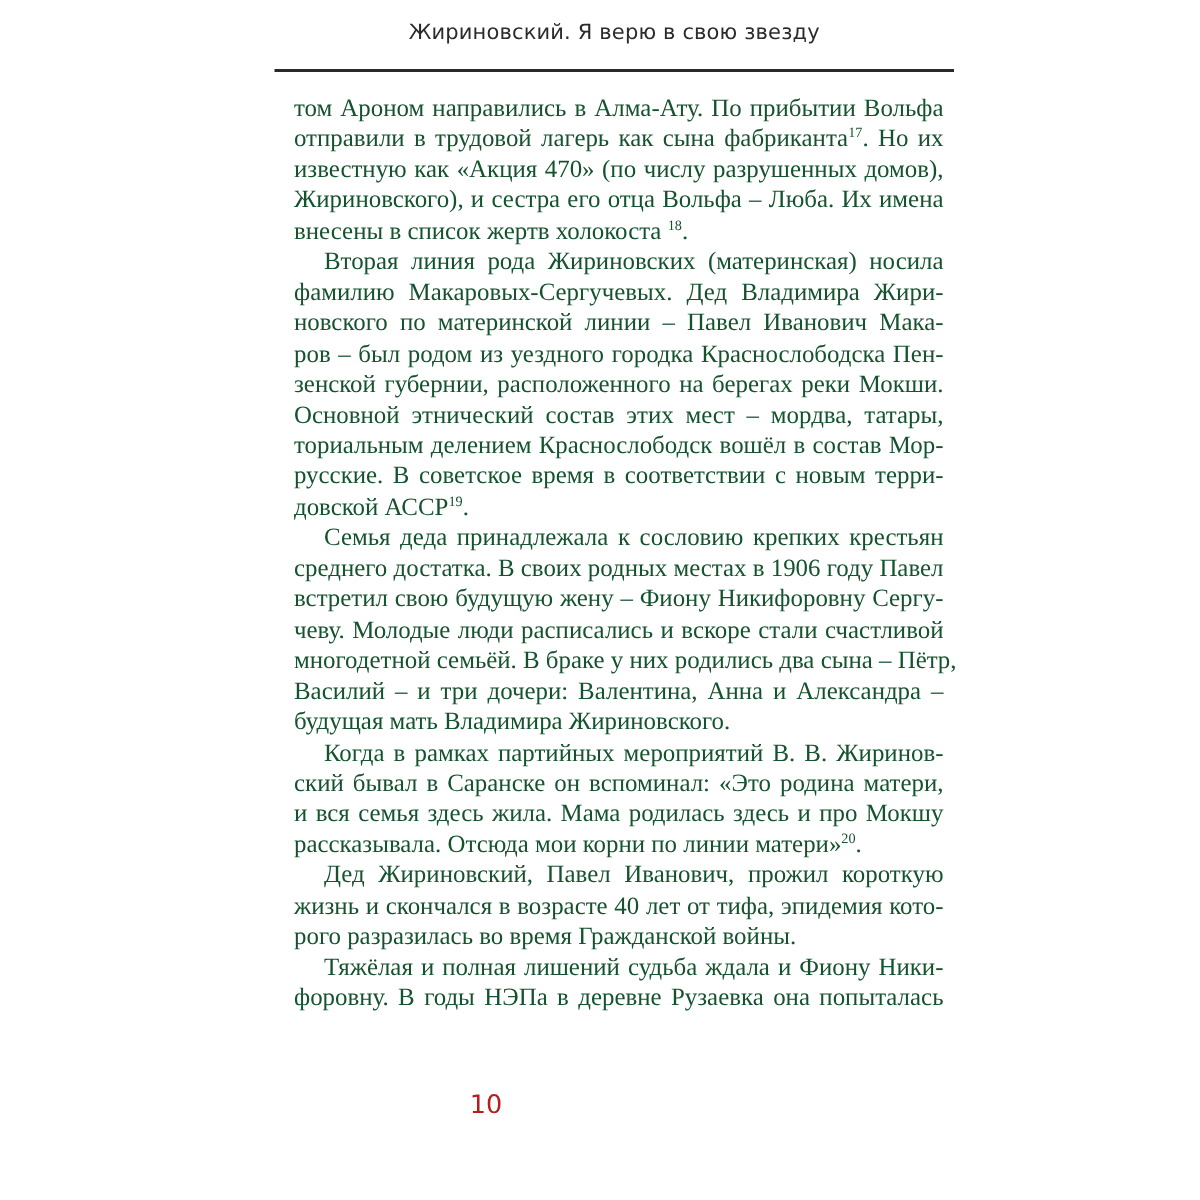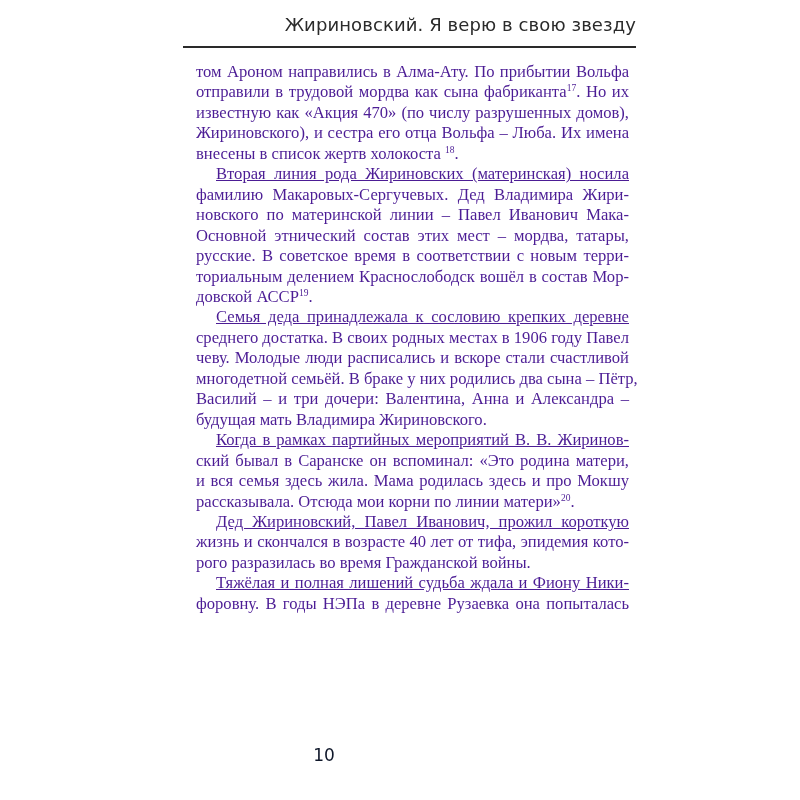--- a/index.html
+++ b/index.html
@@ -11,100 +11,102 @@
       width: 800px;
       height: 800px;
       position: relative;
       overflow: hidden;
     }
     .running-head {
       position: absolute;
       left: 183px;
       width: 453px;
       top: 14px;
-      text-align: right;
+      text-align: center;
       font-family: "DejaVu Sans", sans-serif;
-      font-size: 18px;
+      font-size: 14px;
       color: #2b2b2b;
       letter-spacing: 0.1px;
     }
     .head-rule {
       position: absolute;
       left: 183px;
       width: 453px;
       top: 46px;
       height: 0;
       border-top: 2px solid #2a2a2a;
     }
     .body-text {
       position: absolute;
       left: 196px;
       width: 433px;
       top: 62px;
       font-family: "Liberation Serif", "DejaVu Serif", serif;
       font-size: 16.6px;
       line-height: 20.45px;
-      color: #4c1d95;
+      color: #14532d;
       text-align: justify;
     }
     .body-text .line {
       display: block;
       text-align: justify;
       text-align-last: justify;
       white-space: nowrap;
     }
     .body-text .line.end {
       text-align-last: left;
     }
     .body-text .line.ind {
       padding-left: 20px;
-      text-decoration: underline;
     }
     sup {
       font-size: 9.5px;
       line-height: 0;
       vertical-align: 6px;
     }
     .folio {
       position: absolute;
       left: 0;
       width: 648px;
-      top: 745px;
+      top: 727px;
       text-align: center;
       font-family: "DejaVu Sans", sans-serif;
       font-size: 17px;
-      color: #0f172a;
+      color: #b91c1c;
     }
   </style>
 </head>
 <body>
 
 <div class="running-head">Жириновский. Я верю в свою звезду</div>
 <div class="head-rule"></div>
 
 <div class="body-text" id="body">
     <div>
       <span class="line"><span>том Ароном направились в Алма-Ату. По прибытии Вольфа</span></span>
-      <span class="line"><span>отправили в трудовой мордва как сына фабриканта</span><sup>17</sup><span>. Но их</span></span>
+      <span class="line"><span>отправили в трудовой лагерь как сына фабриканта</span><sup>17</sup><span>. Но их</span></span>
       <span class="line"><span>известную как «Акция 470» (по числу разрушенных домов),</span></span>
       <span class="line"><span>Жириновского), и сестра его отца Вольфа – Люба. Их имена</span></span>
       <span class="line end"><span>внесены в список жертв холокоста </span><sup>18</sup><span>.</span></span>
     </div>
     <div>
       <span class="line ind"><span>Вторая линия рода Жириновских (материнская) носила</span></span>
       <span class="line"><span>фамилию Макаровых-Сергучевых. Дед Владимира Жири-</span></span>
       <span class="line"><span>новского по материнской линии – Павел Иванович Мака-</span></span>
+      <span class="line"><span>ров – был родом из уездного городка Краснослободска Пен-</span></span>
+      <span class="line"><span>зенской губернии, расположенного на берегах реки Мокши.</span></span>
       <span class="line"><span>Основной этнический состав этих мест – мордва, татары,</span></span>
+      <span class="line"><span>ториальным делением Краснослободск вошёл в состав Мор-</span></span>
       <span class="line"><span>русские. В советское время в соответствии с новым терри-</span></span>
-      <span class="line"><span>ториальным делением Краснослободск вошёл в состав Мор-</span></span>
       <span class="line end"><span>довской АССР</span><sup>19</sup><span>.</span></span>
     </div>
     <div>
-      <span class="line ind"><span>Семья деда принадлежала к сословию крепких деревне</span></span>
+      <span class="line ind"><span>Семья деда принадлежала к сословию крепких крестьян</span></span>
       <span class="line"><span>среднего достатка. В своих родных местах в 1906 году Павел</span></span>
+      <span class="line"><span>встретил свою будущую жену – Фиону Никифоровну Сергу-</span></span>
       <span class="line"><span>чеву. Молодые люди расписались и вскоре стали счастливой</span></span>
       <span class="line"><span>многодетной семьёй. В браке у них родились два сына – Пётр,</span></span>
       <span class="line"><span>Василий – и три дочери: Валентина, Анна и Александра –</span></span>
       <span class="line end"><span>будущая мать Владимира Жириновского.</span></span>
     </div>
     <div>
       <span class="line ind"><span>Когда в рамках партийных мероприятий В. В. Жиринов-</span></span>
       <span class="line"><span>ский бывал в Саранске он вспоминал: «Это родина матери,</span></span>
       <span class="line"><span>и вся семья здесь жила. Мама родилась здесь и про Мокшу</span></span>
       <span class="line end"><span>рассказывала. Отсюда мои корни по линии матери»</span><sup>20</sup><span>.</span></span>

